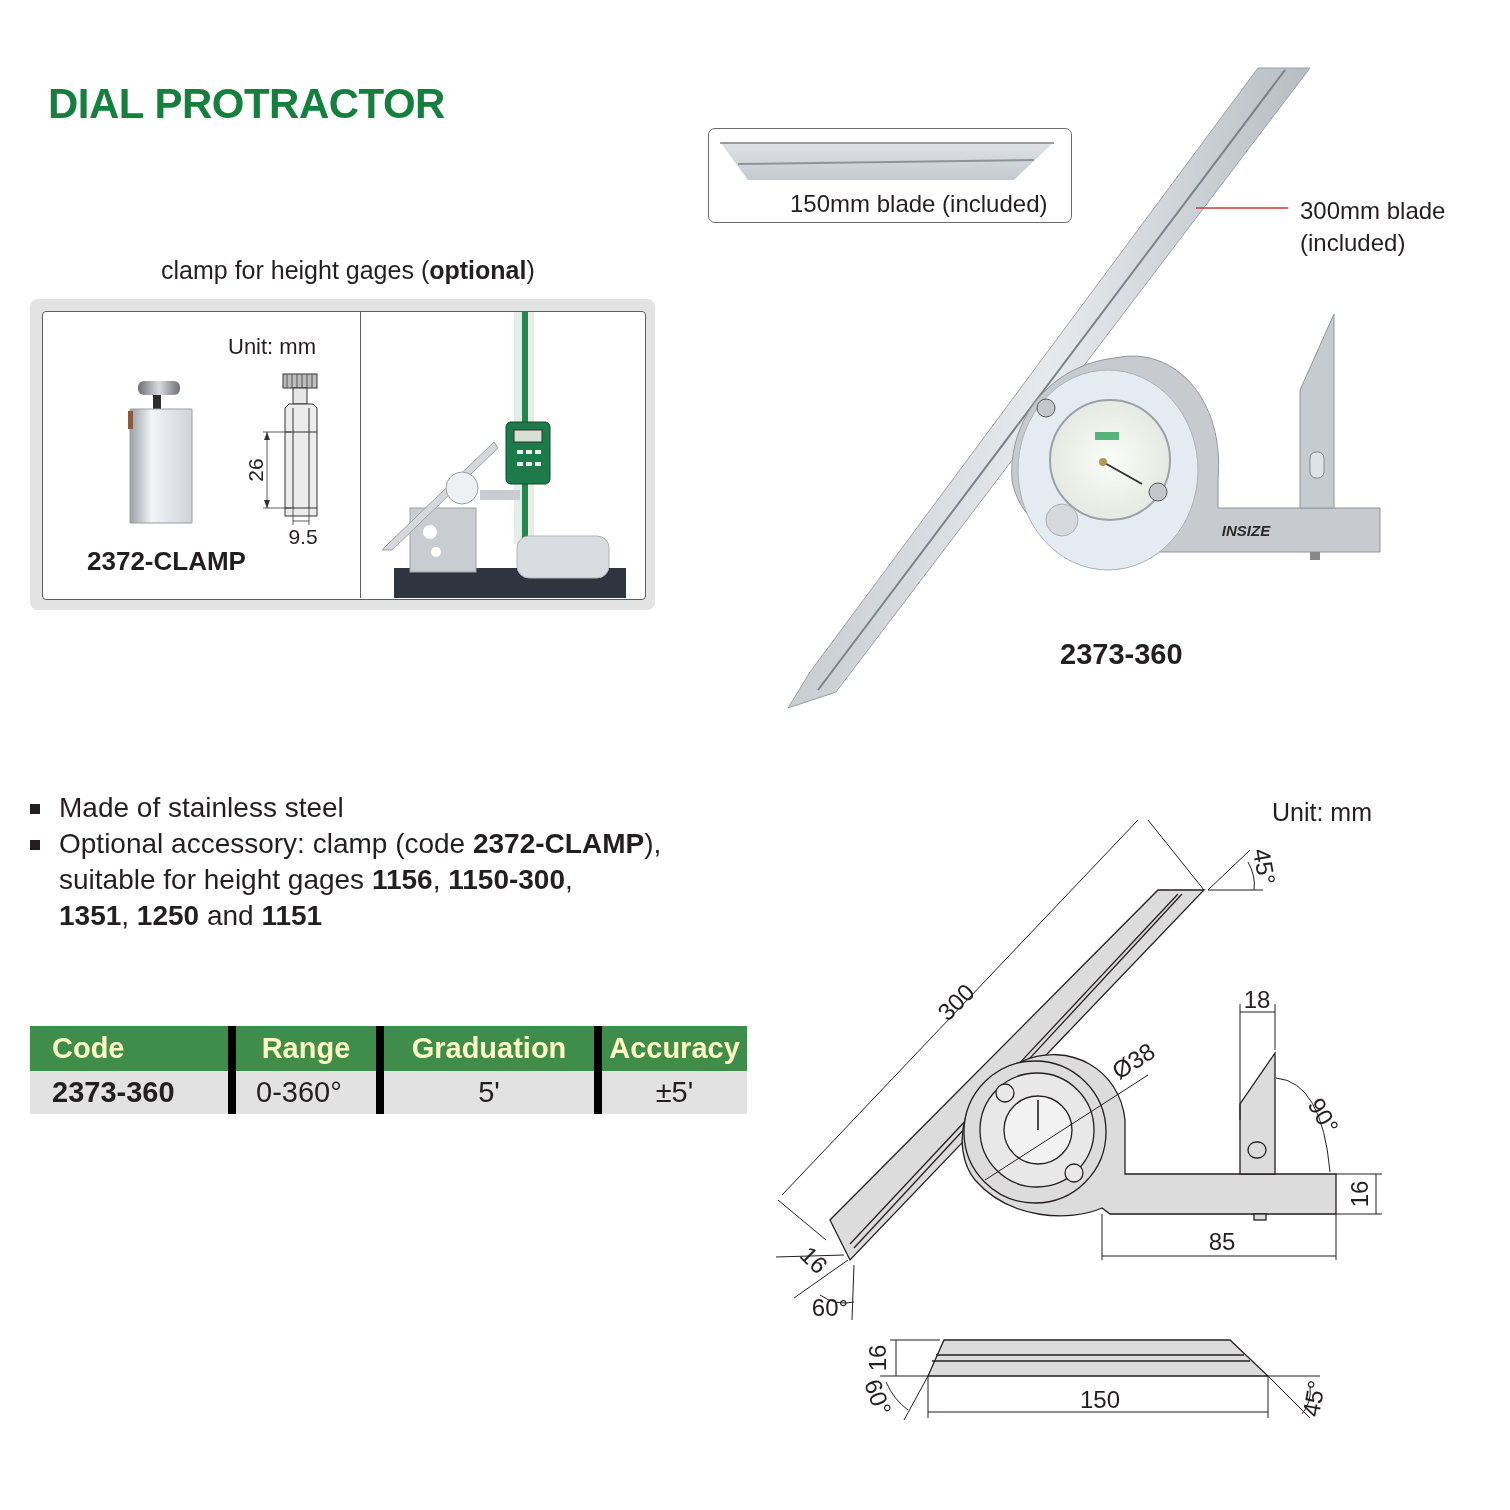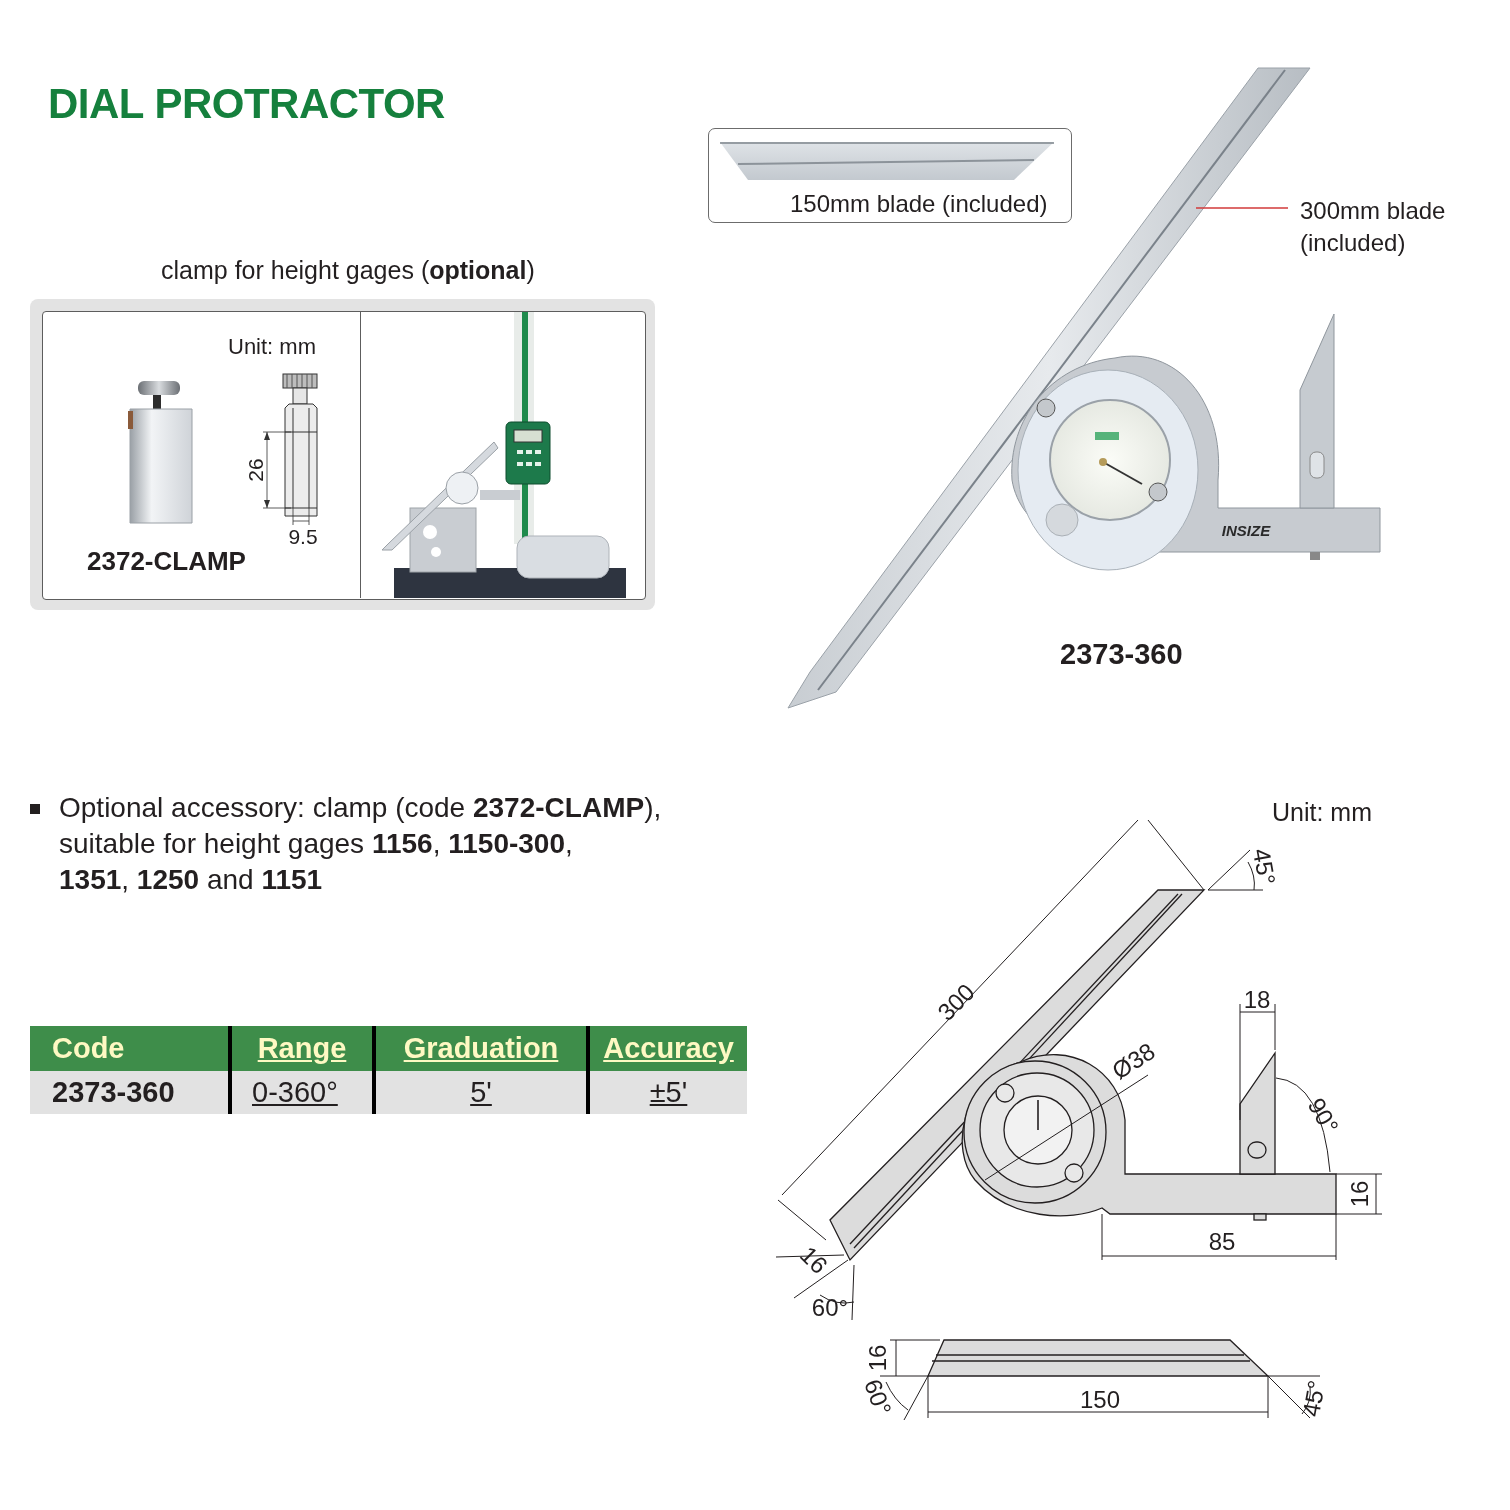--- a/index.html
+++ b/index.html
@@ -16,21 +16,21 @@
   .blade150-box { left:708px; top:128px; width:362px; height:93px; border:1.5px solid #6c6c6c; border-radius:7px; background:#fff; }
   .blade150-label { left:790px; top:190px; font-size:24px; }
   .blade300-label { left:1300px; top:195px; font-size:24px; line-height:32px; }
   .product-code { left:1060px; top:638px; font-size:29px; font-weight:bold; }
   .bullets { left:30px; top:790px; font-size:28px; line-height:36px; width:740px; }
   .bullets .li { position:relative; padding-left:29px; }
   .bullets .sq { position:absolute; left:0; top:14px; width:10px; height:10px; background:#231f20; }
   .spec { left:30px; top:1026px; width:717px; border-collapse:collapse; font-size:29px; }
   .spec th { background:#3e8d4a; color:#fef9c3; font-weight:bold; height:45px; padding:0; }
   .spec td { background:#e2e2e2; height:43px; padding:0; }
-  .spec th + th, .spec td + td { border-left:4px solid #000000;text-decoration:underline; }
+  .spec th + th, .spec td + td { border-left:8px solid #000000; }
   .unit-big { left:1272px; top:798px; font-size:25px; }
   svg text { font-family:"Liberation Sans", sans-serif; }
 </style>
 </head>
 <body>
 
 <div class="abs title">DIAL PROTRACTOR</div>
 
 <div class="abs clamp-caption"><span>clamp for height gages (</span><b>optional</b><span>)</span></div>
 
@@ -158,20 +158,21 @@
 
   <line x1="416" y1="148" x2="508" y2="148" stroke="#d23a3a" stroke-width="1.5"></line>
 </svg>
 <div class="abs blade300-label">
     <div>300mm blade</div>
     <div>(included)</div>
   </div>
 <div class="abs product-code">2373-360</div>
 
 <div class="abs bullets">
+  <div class="li"><span class="sq"></span><span>Made of stainless steel</span></div>
   <div class="li"><span class="sq"></span><span>Optional accessory: clamp (code </span><b>2372-CLAMP</b><span>),</span><br><span>suitable for height gages </span><b>1156</b><span>, </span><b>1150-300</b><span>,</span><br><b>1351</b><span>, </span><b>1250</b><span> and </span><b>1151</b></div>
 </div>
 
 <table class="abs spec">
   <thead>
     <tr>
       <th style="width:176px;text-align:left;padding-left:22px">Code</th>
       <th style="width:140px">Range</th>
       <th style="width:210px">Graduation</th>
       <th>Accuracy</th>

